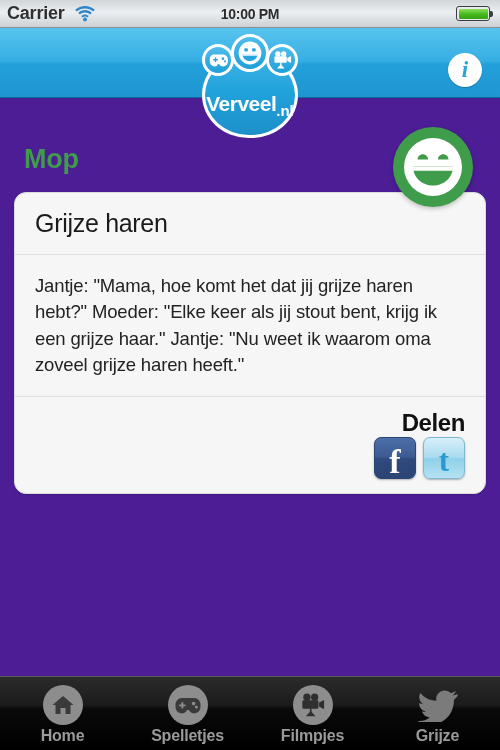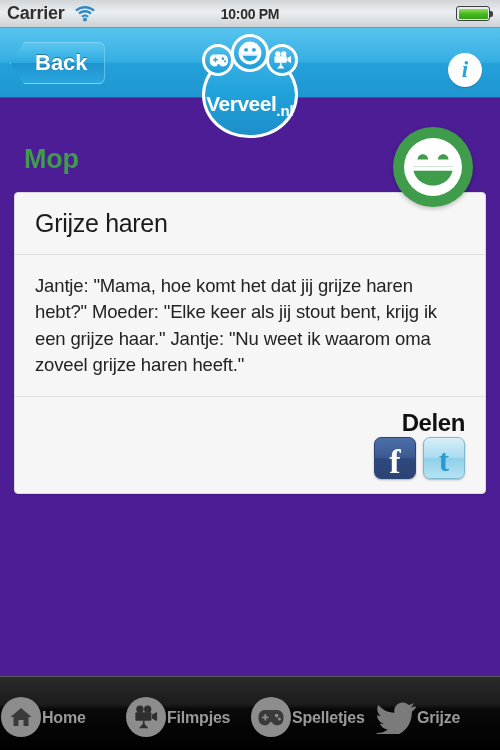--- a/index.html
+++ b/index.html
@@ -206,21 +206,21 @@
     z-index: 6;
     filter: drop-shadow(0 2px 2px rgba(0,0,0,0.22));
   }
 
   .card {
     position: absolute;
     left: 14px; top: 94px;
     width: 472px;
     background: #f6f6f6;
     border: 1px solid #dadada;
-    border-radius: 4px;
+    border-radius: 12px;
     box-sizing: border-box;
     box-shadow: 0 1px 2px rgba(0,0,0,0.12);
     overflow: hidden;
   }
   .card-header {
     padding: 16px 20px 16px 20px;
     border-bottom: 1px solid #e0e0e0;
   }
   .card-title {
     font-size: 25px;
@@ -299,21 +299,21 @@
     left: 0; bottom: 0;
     width: 500px; height: 74px;
     background: linear-gradient(to bottom, #2b2b2b 0%, #1b1b1b 38%, #090909 44%, #000000 100%);
     border-top: 1px solid #5a5a5a;
     box-sizing: border-box;
     display: flex;
   }
   .tab {
     flex: 1;
     display: flex;
-    flex-direction: row;
+    flex-direction: column;
     align-items: center;
     justify-content: flex-start;
     padding-top: 7px;
     cursor: pointer;
     position: relative;
   }
   .tab.active {
     background: linear-gradient(to bottom, #4a4a4a 0%, #2e2e2e 42%, #1a1a1a 46%, #111111 100%);
     box-shadow: inset 0 1px 3px rgba(0,0,0,0.8);
   }
@@ -376,21 +376,20 @@
     </div>
     <div class="sb-time">10:00 PM</div>
     <div class="sb-right">
       <div class="battery">
         <div class="battery-fill"></div>
       </div>
     </div>
   </div>
 
   <div class="navbar">
-    <div class="back-btn">Back</div>
     <div class="info-btn">i</div>
   </div>
 
   <div class="logo">
     <div class="logo-badge">
       <span class="logo-word">Verveel</span>
       <span class="logo-tld">.nl</span>
     </div>
     <div class="logo-bubble bub-left">
       <svg class="bub-svg" width="19" height="13" viewBox="0 0 24 15">
@@ -463,53 +462,53 @@
 
     <div class="tab">
       <div class="tab-icon">
         <div class="circle-icon">
           <svg width="24" height="22" viewBox="0 0 24 22">
             <path d="M12 2L1.5 11h3v9h5v-6h5v6h5v-9h3z" fill="#3a3a3a"></path>
           </svg>
         </div>
       </div>
       <span class="tab-label">Home</span>
+    </div>
+
+    <div class="tab">
+      <div class="tab-icon">
+        <div class="circle-icon">
+          <svg width="26" height="17" viewBox="0 0 26 17">
+            <path d="M6.8 1h12.4c3.6 0 6.3 3 6.3 6.9v1.5c0 3.9-2.7 6.9-6.3 6.9-2.1 0-3.6-1.1-4.7-2.4l-.6-.8h-1.8l-.6.8C10.4 15.2 8.9 16.3 6.8 16.3 3.2 16.3.5 13.3.5 9.4V7.9C.5 4 3.2 1 6.8 1z" fill="#3a3a3a"></path>
+            <rect x="4" y="7.4" width="6.6" height="1.9" rx=".9" fill="#8d8d8d"></rect>
+            <rect x="6.4" y="5" width="1.9" height="6.6" rx=".9" fill="#8d8d8d"></rect>
+            <circle cx="18.6" cy="6.6" r="1.8" fill="#8d8d8d"></circle>
+            <circle cx="21.4" cy="10.1" r="1.5" fill="#8d8d8d"></circle>
+          </svg>
+        </div>
+      </div>
+      <span class="tab-label">Spelletjes</span>
     </div>
 
     <div class="tab">
       <div class="tab-icon">
         <div class="circle-icon">
           <svg width="26" height="24" viewBox="0 0 24 23">
             <circle cx="6.2" cy="4" r="3.5" fill="#2f2f2f"></circle>
             <circle cx="13.6" cy="4" r="3.5" fill="#2f2f2f"></circle>
             <rect x="1.8" y="7" width="15.4" height="8.2" rx="1.2" fill="#2f2f2f"></rect>
             <path d="M17.8 9.2l4.8-2.6v9l-4.8-2.6z" fill="#2f2f2f"></path>
             <rect x="9" y="15" width="1.6" height="5.4" fill="#2f2f2f"></rect>
             <path d="M5.2 22.4l4.6-5.2 4.6 5.2z" fill="#2f2f2f"></path>
           </svg>
         </div>
       </div>
       <span class="tab-label">Filmpjes</span>
     </div>
 
-    <div class="tab">
-      <div class="tab-icon">
-        <div class="circle-icon">
-          <svg width="26" height="17" viewBox="0 0 26 17">
-            <path d="M6.8 1h12.4c3.6 0 6.3 3 6.3 6.9v1.5c0 3.9-2.7 6.9-6.3 6.9-2.1 0-3.6-1.1-4.7-2.4l-.6-.8h-1.8l-.6.8C10.4 15.2 8.9 16.3 6.8 16.3 3.2 16.3.5 13.3.5 9.4V7.9C.5 4 3.2 1 6.8 1z" fill="#3a3a3a"></path>
-            <rect x="4" y="7.4" width="6.6" height="1.9" rx=".9" fill="#8d8d8d"></rect>
-            <rect x="6.4" y="5" width="1.9" height="6.6" rx=".9" fill="#8d8d8d"></rect>
-            <circle cx="18.6" cy="6.6" r="1.8" fill="#8d8d8d"></circle>
-            <circle cx="21.4" cy="10.1" r="1.5" fill="#8d8d8d"></circle>
-          </svg>
-        </div>
-      </div>
-      <span class="tab-label">Spelletjes</span>
-    </div>
-
 
     <div class="tab">
       <div class="tab-icon">
         <svg width="40" height="34" viewBox="0 0 40 34">
           <path d="M39 6.2c-1.5.7-3 1.1-4.7 1.3 1.7-1 3-2.6 3.6-4.5-1.6.9-3.3 1.6-5.2 2C31.2 3.4 29 2.4 26.6 2.4c-4.6 0-8.4 3.8-8.4 8.4 0 .7.1 1.3.2 1.9C11.5 12.4 6 9.4 2.3 4.9c-.7 1.2-1.1 2.6-1.1 4.2 0 2.9 1.5 5.5 3.7 7-1.4 0-2.7-.4-3.8-1v.1c0 4.1 2.9 7.5 6.7 8.2-.7.2-1.4.3-2.2.3-.5 0-1.1 0-1.6-.1 1.1 3.3 4.2 5.8 7.8 5.8-2.9 2.3-6.5 3.6-10.4 3.6-.7 0-1.3 0-2-.1 3.7 2.4 8.1 3.7 12.8 3.7 15.3 0 23.7-12.7 23.7-23.7v-1.1c1.6-1.1 3-2.6 4.1-4.3z" fill="#7b7b7b"></path>
         </svg>
       </div>
       <span class="tab-label">Grijze</span>
     </div>
 

